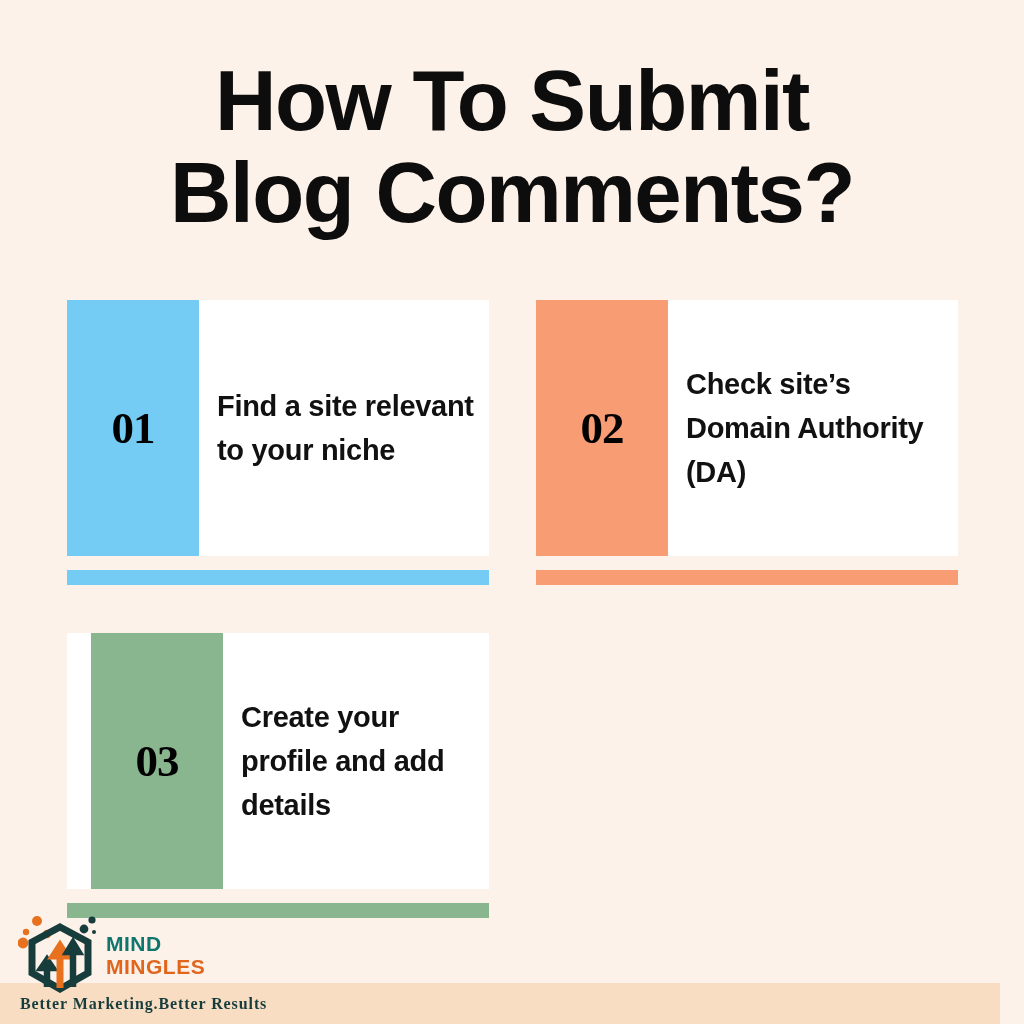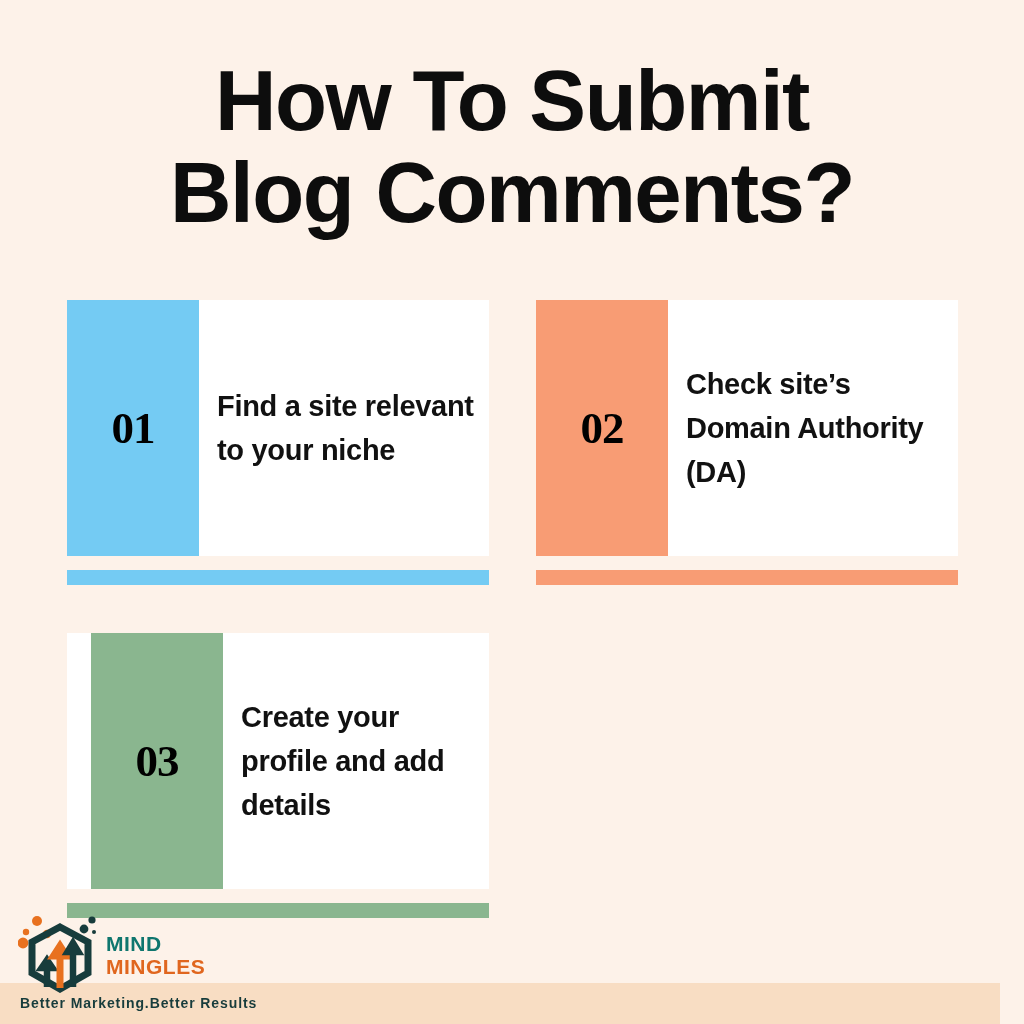--- a/index.html
+++ b/index.html
@@ -158,23 +158,23 @@
     font-weight: bold;
     font-size: 21px;
     letter-spacing: 0.5px;
     color: #e0661e;
   }
 
   .logo-tagline {
     position: absolute;
     left: 2px;
     top: 80px;
-    font-family: Liberation Sans, sans-serif;
-    font-weight: bold;
-    font-size: 14px;
+    font-family: Liberation Serif, serif;
+    font-weight: bold;
+    font-size: 16px;
     letter-spacing: 0.9px;
     color: #173c3c;
     white-space: nowrap;
   }
 </style>
 </head>
 <body>
 
 <div class="poster" style="background: rgb(253, 242, 233);">
 

